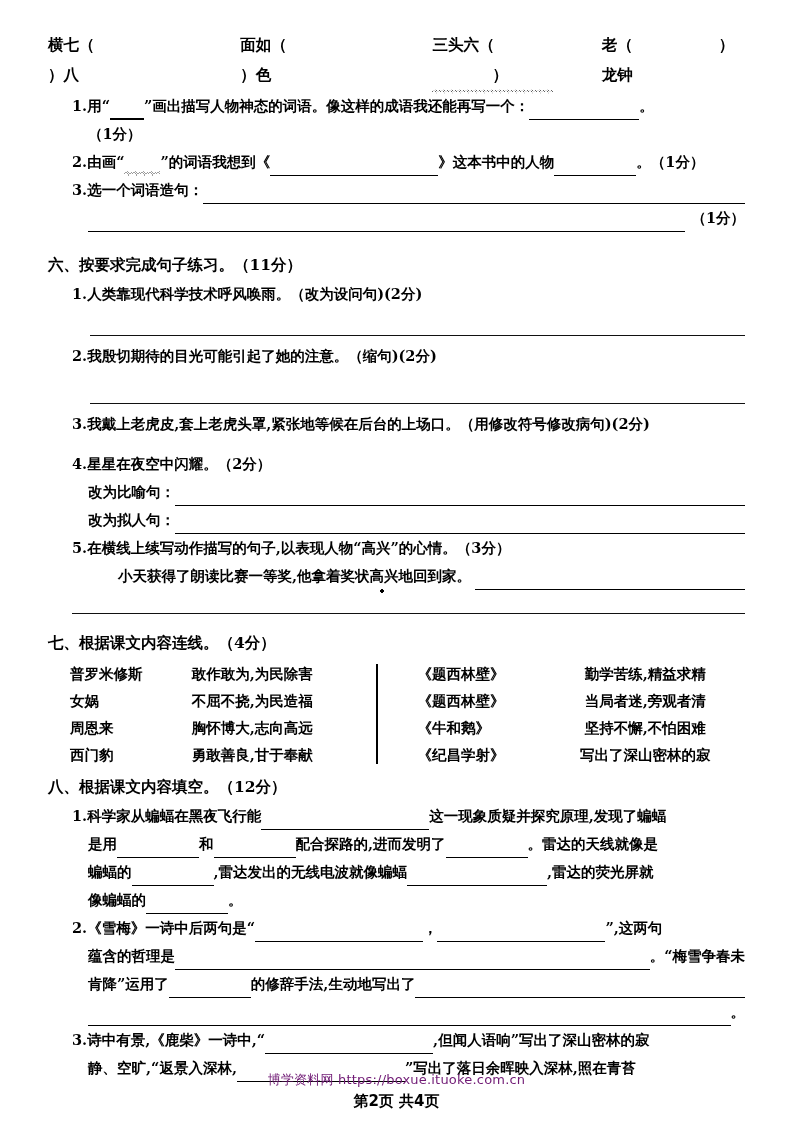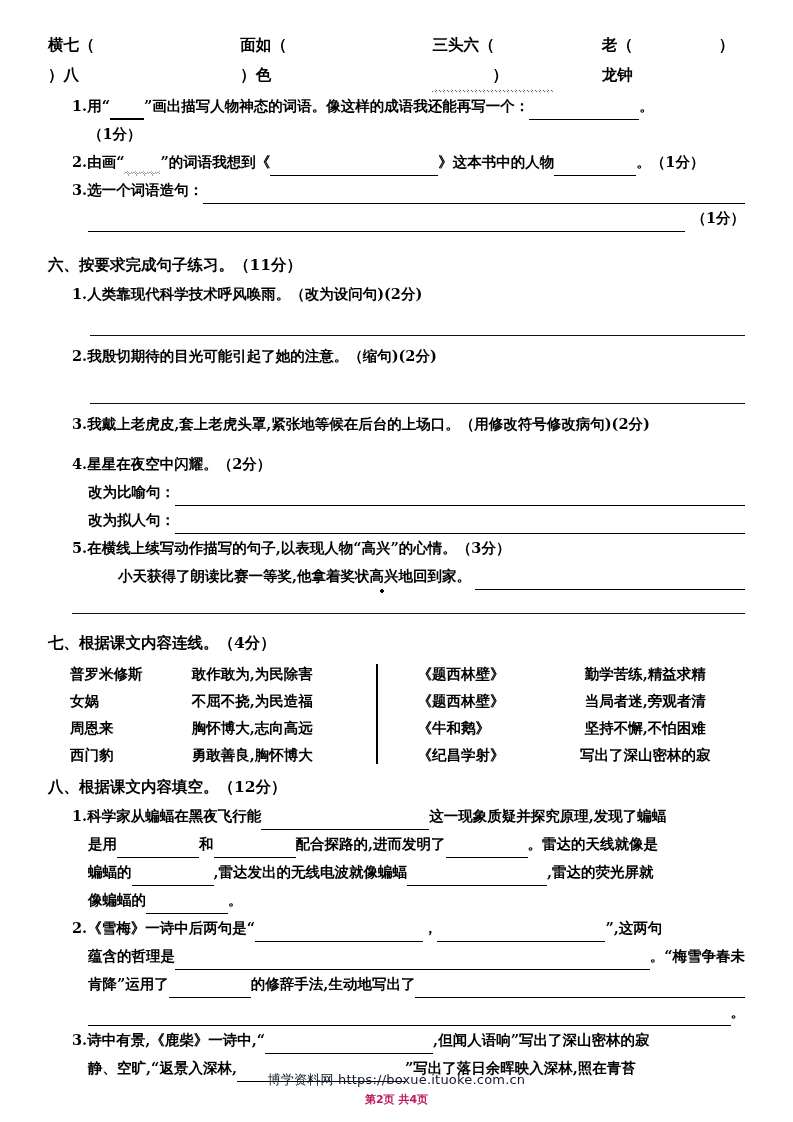--- a/index.html
+++ b/index.html
@@ -190,32 +190,32 @@
   .mc4 { width: 200px; text-align: center; }
 
   
   .watermark {
     position: absolute;
     left: 0; right: 0;
     top: 1071px;
     text-align: center;
     font-family: "DejaVu Sans", "Liberation Sans", sans-serif;
     font-size: 13px;
-    color: #0f172a;
+    color: #701a75;
     letter-spacing: 0.2px;
   }
   .pagenum {
     position: absolute;
     left: 0; right: 0;
     top: 1092px;
     text-align: center;
     font-family: "DejaVu Sans", "Liberation Sans", sans-serif;
-    font-size: 11px;
+    font-size: 15px;
     font-weight: 700;
-    color: #be185d;
+    color: #000000;
   }
   .gap-s { height: 6px; }
   .gap-m { height: 12px; }
 </style>
 </head>
 <body>
 
 <div class="page">
 
   <div class="idiom-line">
@@ -326,21 +326,21 @@
       <span class="mc4">当局者迷,旁观者清</span>
     </div>
     <div class="match-row">
       <span class="mc1">周恩来</span>
       <span class="mc2">胸怀博大,志向高远</span>
       <span class="mc3">《牛和鹅》</span>
       <span class="mc4">坚持不懈,不怕困难</span>
     </div>
     <div class="match-row">
       <span class="mc1">西门豹</span>
-      <span class="mc2">勇敢善良,胸怀博大</span>
+      <span class="mc2">勇敢善良,甘于奉献</span>
       <span class="mc3">《纪昌学射》</span>
       <span class="mc4">写出了深山密林的寂</span>
     </div>
   </div>
 
   <div class="sec-head" style="margin-top:4px;">八、根据课文内容填空。（12分）</div>
 
   <div class="q q-ind1">
     <span>1.</span>
     <span>科学家从蝙蝠在黑夜飞行能</span>

